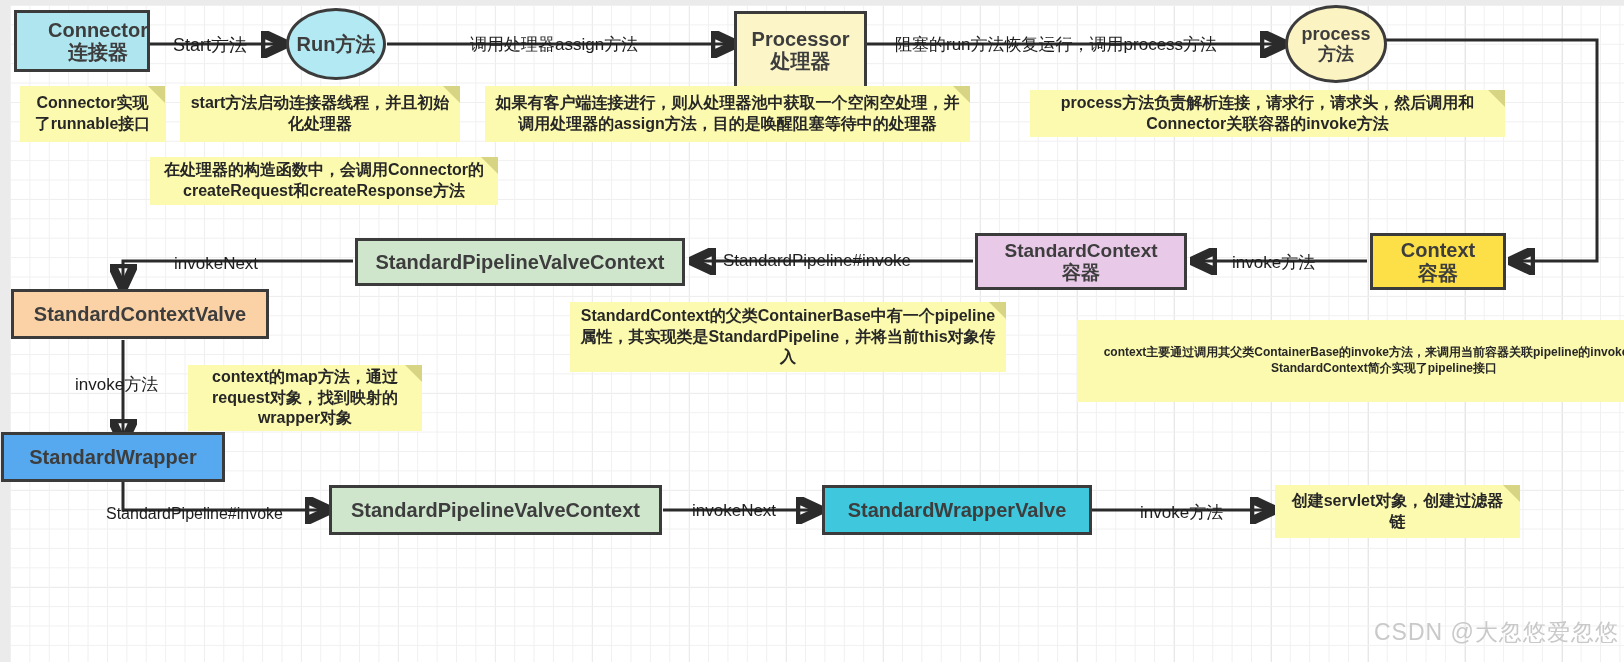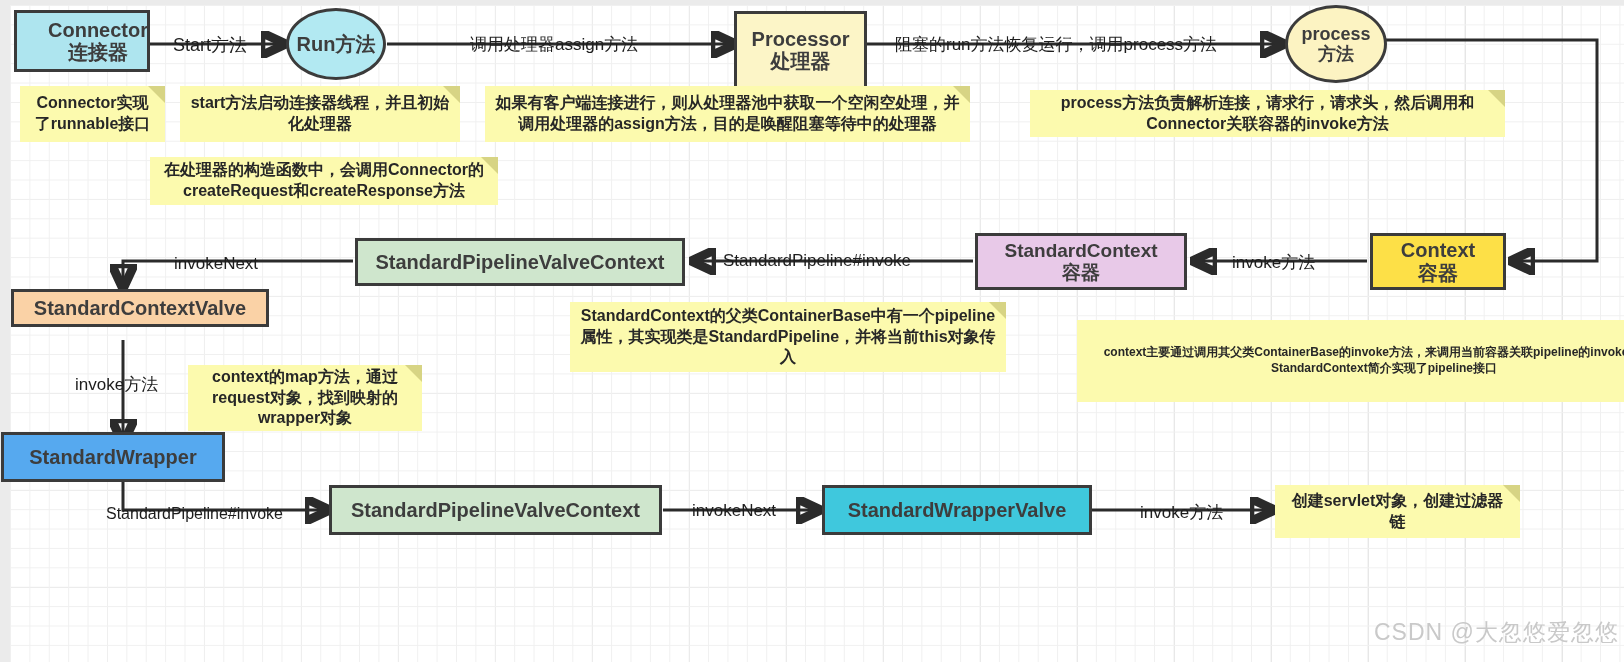--- a/index.html
+++ b/index.html
@@ -163,21 +163,21 @@
 
   <div class="node" style="left:975px;top:233px;width:212px;height:57px;background:#e8c9e8;font-size:19px;">
     <span class="l1">StandardContext</span>
     <span class="l2">容器</span>
   </div>
 
   <div class="node" style="left:355px;top:238px;width:330px;height:48px;background:#cfe6cd;font-size:20px;">
     <span class="l1">StandardPipelineValveContext</span>
   </div>
 
-  <div class="node" style="left:11px;top:289px;width:258px;height:38px;background:#fad2a6;font-size:20px;">
+  <div class="node" style="left:11px;top:289px;width:258px;height:50px;background:#fad2a6;font-size:20px;">
     <span class="l1">StandardContextValve</span>
   </div>
 
   <div class="node" style="left:1px;top:432px;width:224px;height:50px;background:#56a9ef;font-size:20px;">
     <span class="l1">StandardWrapper</span>
   </div>
 
   <div class="node" style="left:329px;top:485px;width:333px;height:50px;background:#cfe6cd;font-size:20px;">
     <span class="l1">StandardPipelineValveContext</span>
   </div>

